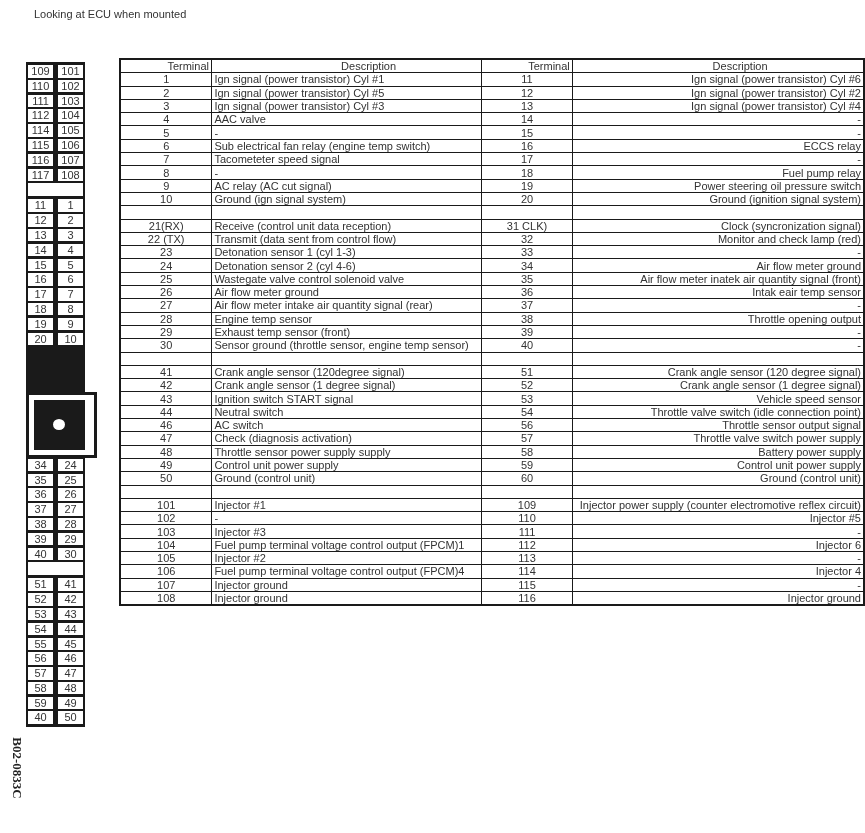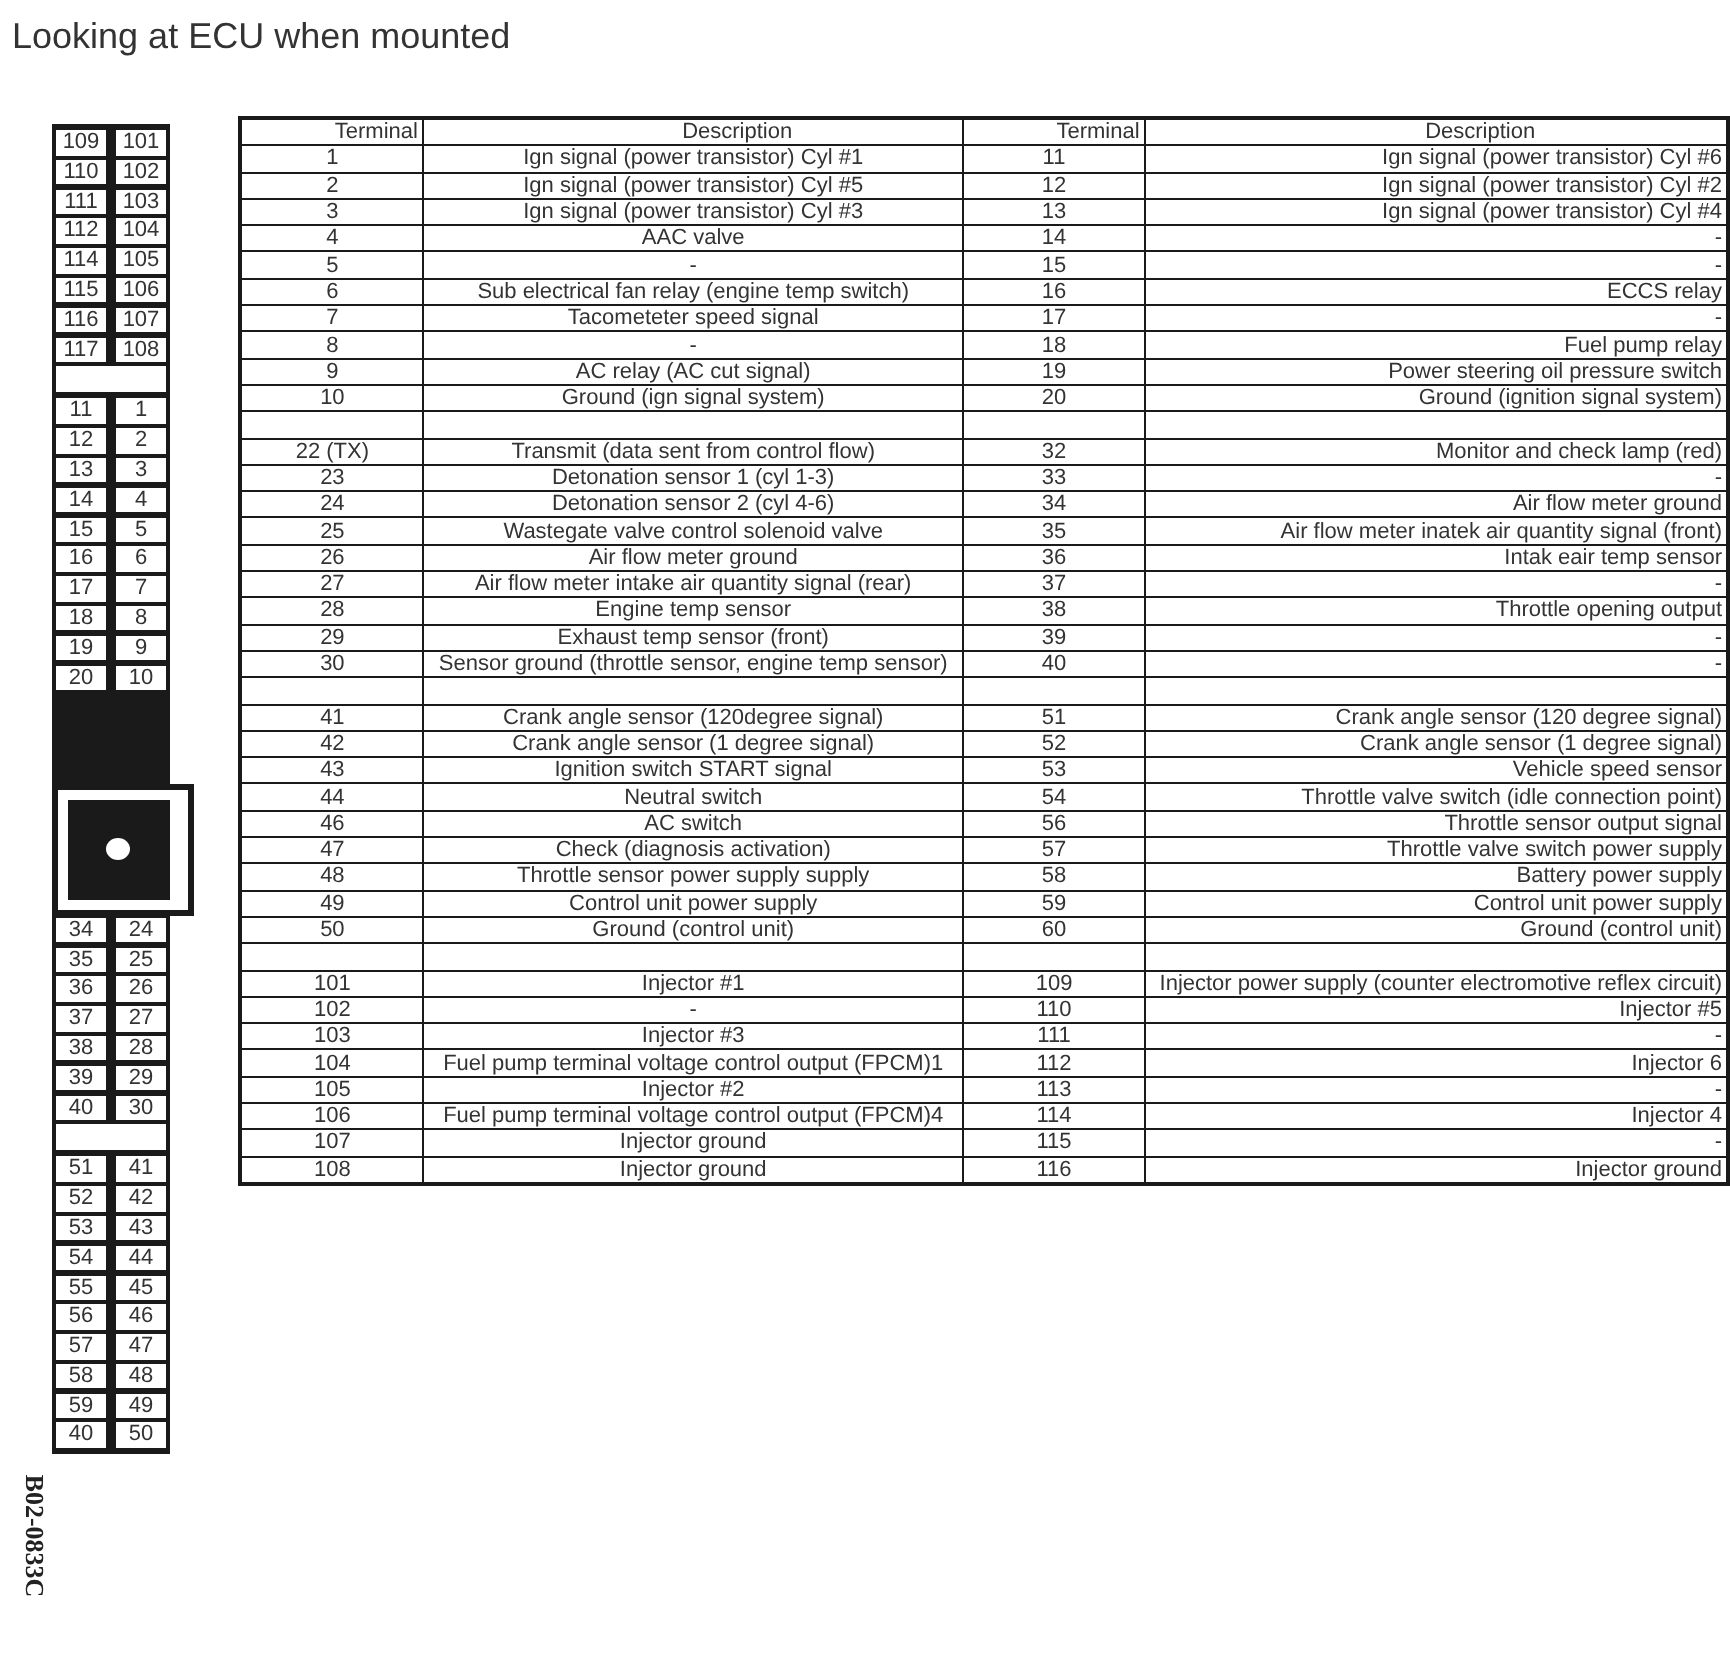--- a/index.html
+++ b/index.html
@@ -1,18 +1,18 @@
 <!DOCTYPE html>
 <html><head>
 <meta charset="utf-8">
 <style>
   html, body { margin: 0; padding: 0; background: #ffffff; }
   body { width: 865px; height: 833px; position: relative; overflow: hidden;
          font-family: "Liberation Sans", "DejaVu Sans", sans-serif; color: #222; }
-  .title { position: absolute; left: 6px; top: 8px; font-size: 18px; color: #333; }
+  .title { position: absolute; left: 34px; top: 8px; font-size: 11px; color: #333; }
 
   
   .connector { position: absolute; left: 26px; top: 62px; width: 59px; background: #1a1a1a;
                padding: 2px 2px 2px 2px; box-sizing: border-box; }
   .pin-row { display: flex; justify-content: space-between; height: 14.8px; margin-bottom: 0; }
   .pin { width: 25px; height: 12.5px; background: #fff; font-size: 11px; line-height: 13px;
          text-align: center; color: #333; margin-top: 1px; }
   .pin-gap { height: 13px; background: #fff; margin: 1px 0 2px 0; }
   .key-block { position: absolute; left: 26px; width: 71px; height: 66px; background: #fff;
                border: 3px solid #1a1a1a; box-sizing: border-box; }
@@ -23,21 +23,21 @@
               width: 90px; text-align: center; }
 
   
   .pinout { position: absolute; left: 119px; top: 58px; border-collapse: collapse;
             font-size: 11px; color: #333; border: 2px solid #1a1a1a; }
   .pinout th, .pinout td { border: 1.5px solid #1a1a1a; padding: 0 2px; height: 12.3px; line-height: 12px;
                            font-weight: normal; white-space: nowrap; }
   .pinout th { text-align: center; color: #333; padding-left: 46px; }
   .pinout td.term { text-align: center; width: 46px; }
   .pinout td.desc { text-align: left; }
-  .pinout td.desc.left { width: 309px; text-align: center; }
+  .pinout td.desc.left { width: 309px; }
   .pinout td.desc.right { width: 306px; text-align: right; }
   .pinout th.term-h { width: 46px; }
   .pinout tr.blank td { height: 12.3px; }
 </style>
 </head>
 <body>
 
 <div class="title">Looking at ECU when mounted</div>
 
 <div class="connector" id="connector">
@@ -282,20 +282,26 @@
         <td class="term">20</td>
         <td class="desc right">Ground (ignition signal system)</td>
       </tr>
       <tr class="blank">
         <td></td>
         <td></td>
         <td></td>
         <td></td>
       </tr>
       <tr>
+        <td class="term">21(RX)</td>
+        <td class="desc left">Receive (control unit data reception)</td>
+        <td class="term">31 CLK)</td>
+        <td class="desc right">Clock (syncronization signal)</td>
+      </tr>
+      <tr>
         <td class="term">22 (TX)</td>
         <td class="desc left">Transmit (data sent from control flow)</td>
         <td class="term">32</td>
         <td class="desc right">Monitor and check lamp (red)</td>
       </tr>
       <tr>
         <td class="term">23</td>
         <td class="desc left">Detonation sensor 1 (cyl 1-3)</td>
         <td class="term">33</td>
         <td class="desc right">-</td>

